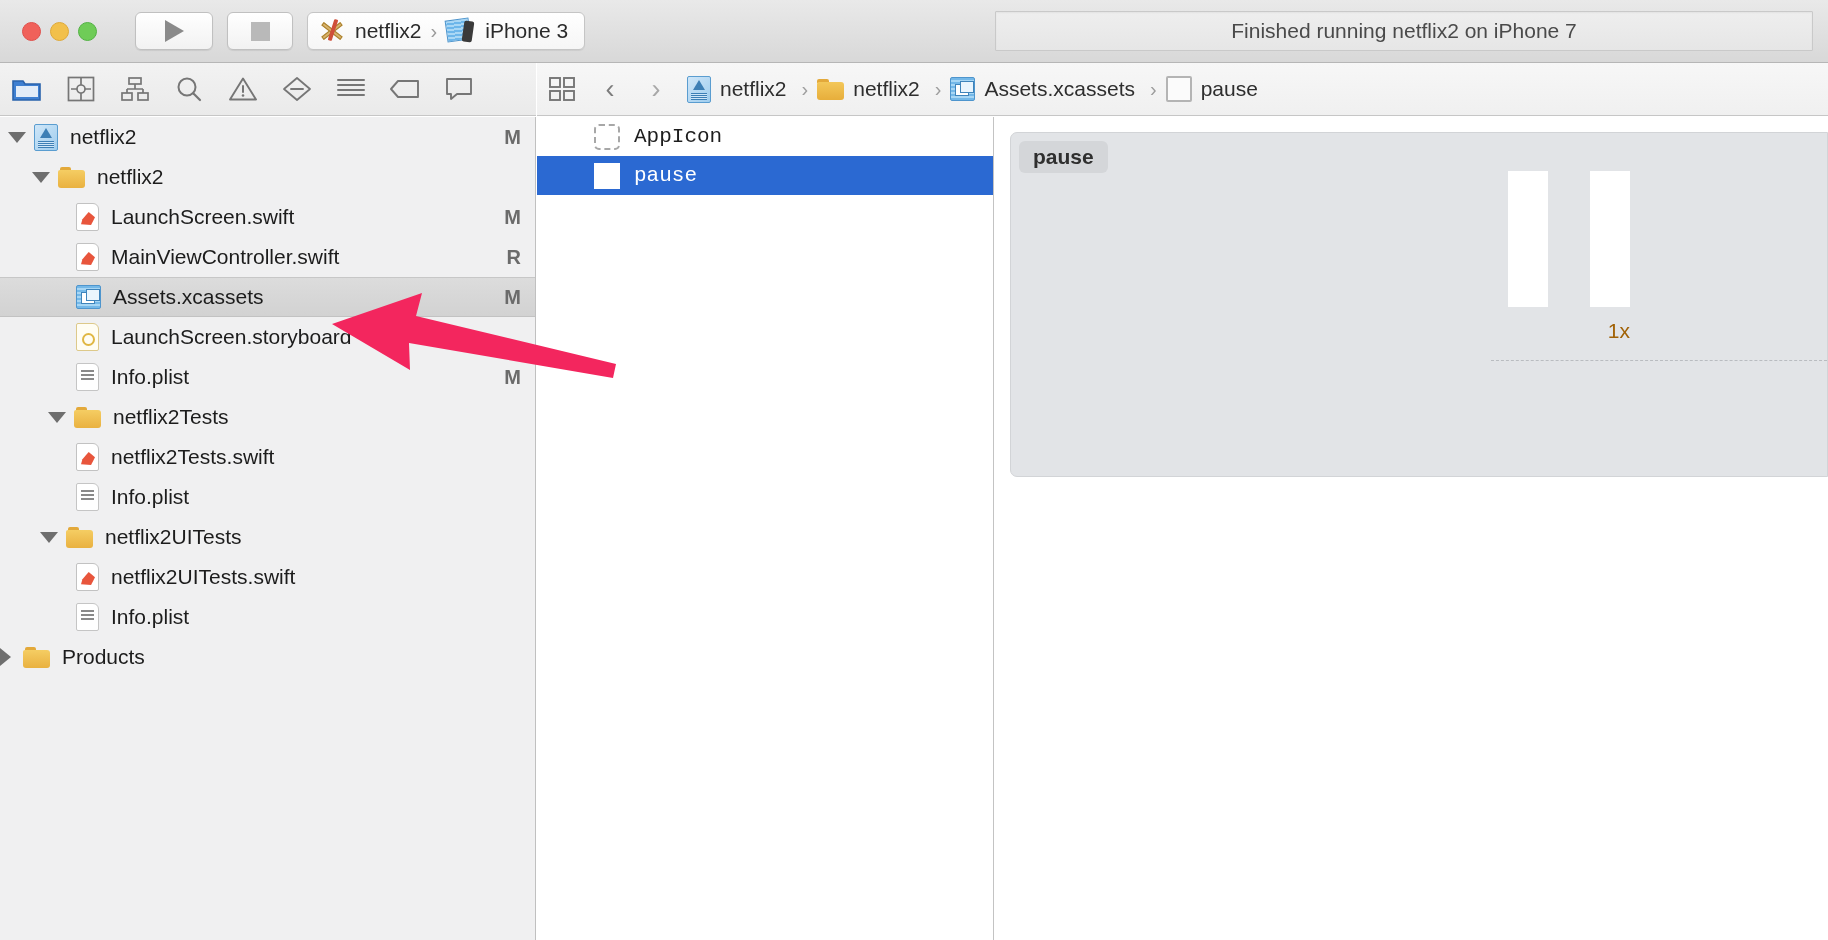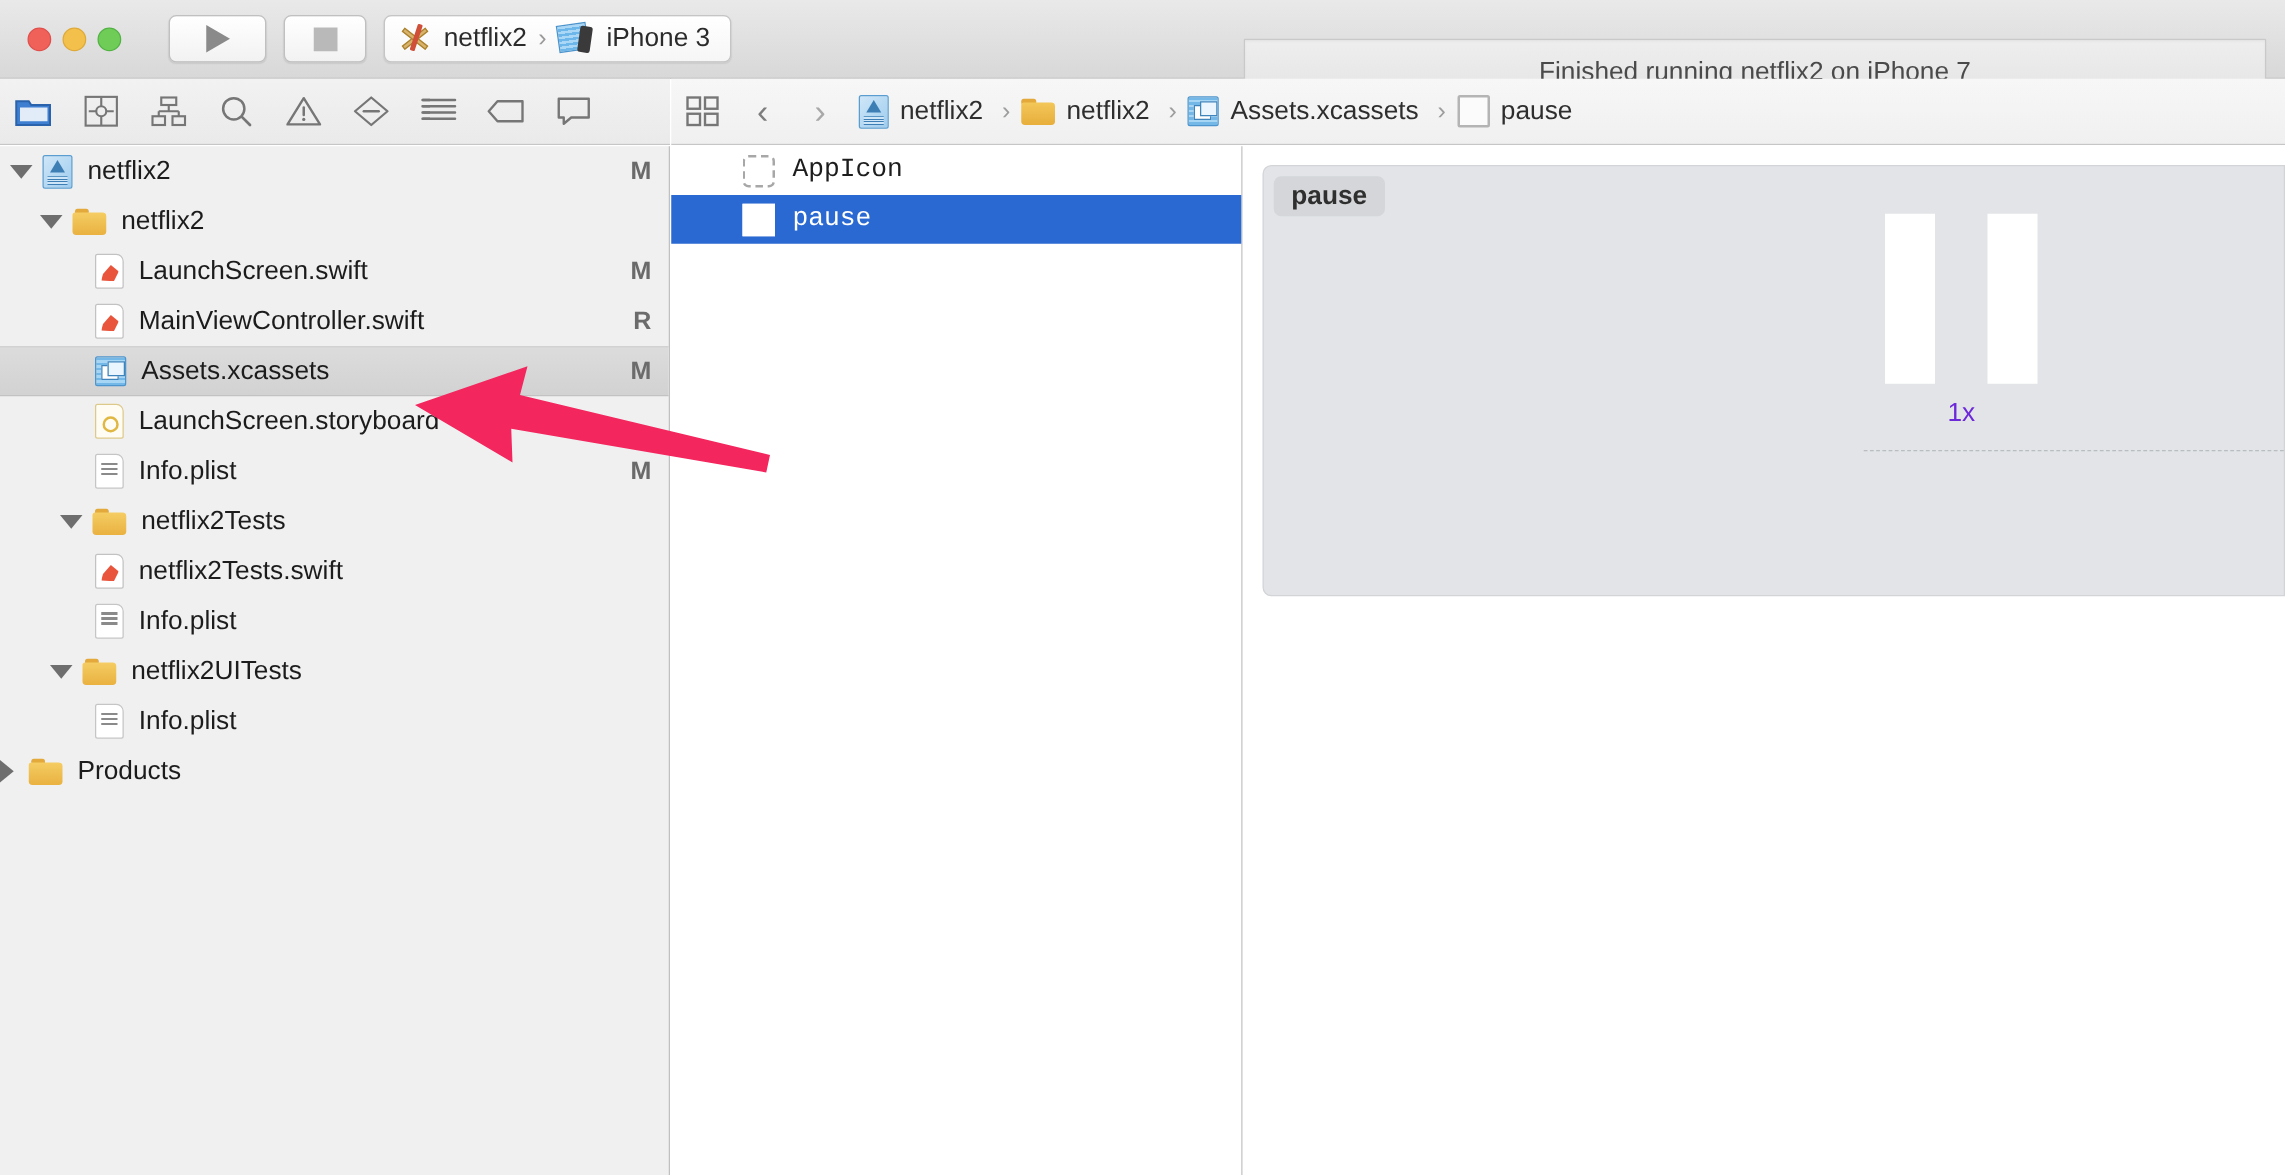--- a/index.html
+++ b/index.html
@@ -75,23 +75,22 @@
   }
   .ico-device .phone {
     position: absolute; left: 17px; top: 2px; width: 10px; height: 21px;
     background: #3a3a3a; border-radius: 2px; transform: rotate(8deg);
   }
 
   .status-field {
     position: absolute; left: 995px; top: 11px; width: 818px; height: 40px;
     background: linear-gradient(to bottom,#eeeeee,#e6e6e6);
     border: 1px solid #c9c9c9; border-radius: 1px;
-    display: flex; align-items: flex-end; justify-content: center;
+    display: flex; align-items: center; justify-content: center;
     box-shadow: inset 0 1px 2px rgba(0,0,0,.05);
-    margin-top: 20px;
   }
   .status-text { font-size: 21px; color: #4a4a4a; }
 
   
   .nav-toolbar {
     position: absolute; left: 0; top: 63px; width: 536px; height: 53px;
     background: linear-gradient(to bottom,#f2f2f2,#eaeaea);
     border-bottom: 1px solid #c6c6c6;
     display: flex; align-items: center;
   }
@@ -219,22 +218,22 @@
     border-radius: 7px 0 0 7px;
   }
   .asset-name-chip {
     position: absolute; left: 8px; top: 8px;
     background: #d4d6d9; border-radius: 6px;
     padding: 4px 14px; font-size: 21px; font-weight: bold; color: #2f2f2f;
   }
   .bars { position: absolute; left: 497px; top: 38px; display: flex; gap: 42px; }
   .bar { width: 40px; height: 136px; background: #ffffff; }
   .scale-label {
-    position: absolute; left: 497px; top: 186px; width: 122px; text-align: center;
-    font-size: 21px; color: #6d28d9;
+    position: absolute; left: 497px; top: 186px; width: 122px; text-align: right;
+    font-size: 21px; color: #a16207;
   }
   .canvas-divider {
     position: absolute; left: 480px; right: 0; top: 227px; height: 1px;
     border-top: 1px dashed #b9bcc0;
   }
 
   
   .annot-arrow { position: absolute; left: 330px; top: 280px; width: 380px; height: 110px; }
 </style>
 </head>
@@ -461,20 +460,25 @@
     <div class="row" style="padding-left:40px">
       <div class="twisty"></div>
       <span class="ico-folder-sm" style="margin-right:12px">
         <span class="tab"></span>
           <span class="body"></span>
       </span>
       <span class="row-label">netflix2UITests</span>
       <span class="row-badge"></span>
     </div>
 
+    <div class="row" style="padding-left:76px">
+      <span class="ico-swift" style="margin-right:12px"></span>
+      <span class="row-label">netflix2UITests.swift</span>
+      <span class="row-badge"></span>
+    </div>
 
     <div class="row" style="padding-left:76px">
       <span class="ico-plist" style="margin-right:12px"></span>
       <span class="row-label">Info.plist</span>
       <span class="row-badge"></span>
     </div>
 
     <div class="row" style="">
       <div class="twisty closed"></div>
       <span class="ico-folder-sm" style="margin-right:12px; margin-left:4px">

